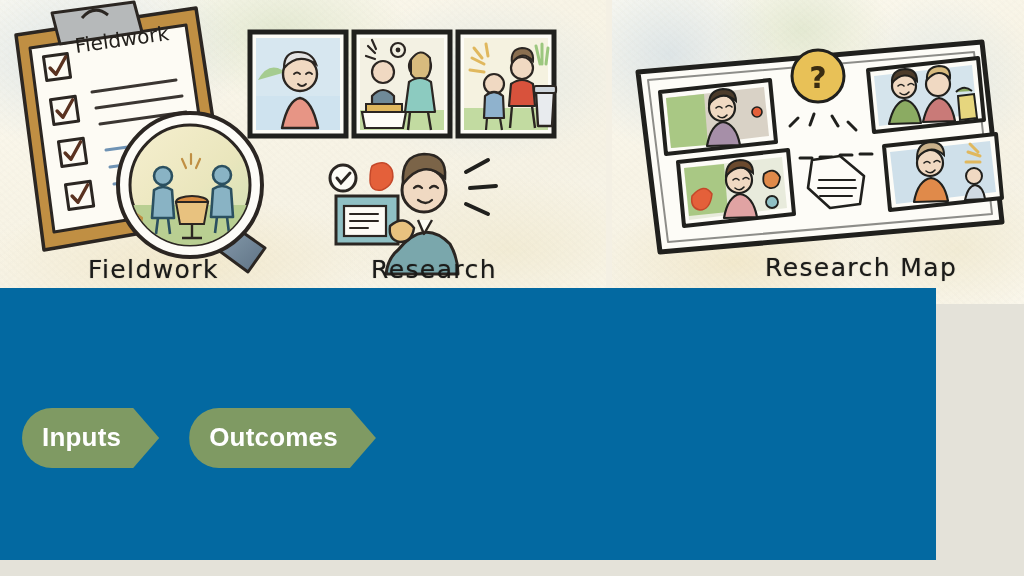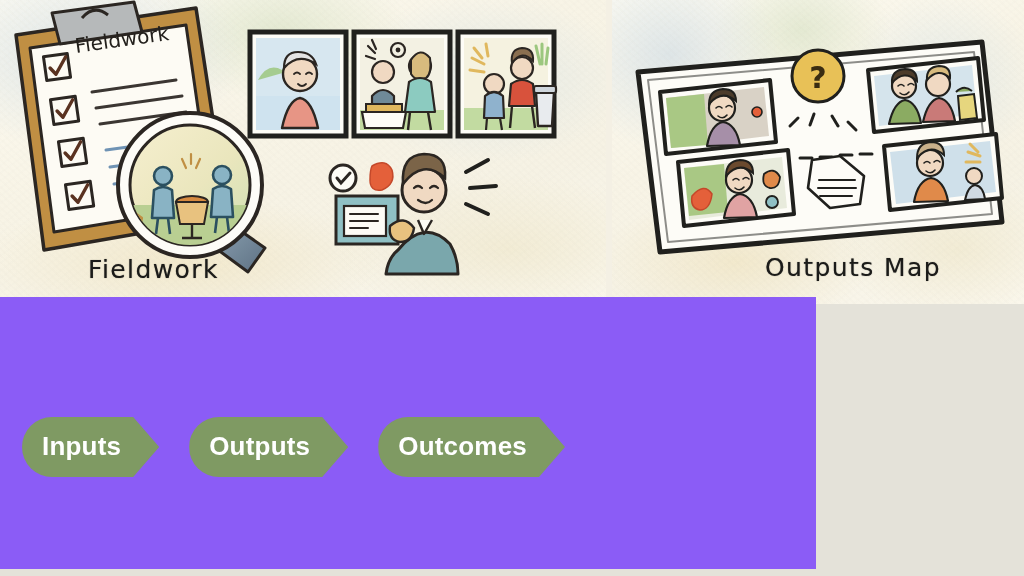--- a/index.html
+++ b/index.html
@@ -78,24 +78,24 @@
     text-shadow: 0 0 1px rgba(20,20,18,.55);
   }
   .caption-fieldwork { left: 88px;  top: 255px; font-size: 25px; }
   .caption-research  { left: 371px; top: 255px; font-size: 25px; }
   .caption-empathy   { left: 153px; top: 253px; font-size: 25px; }
 
   
   .chevron-strip {
     position: absolute;
     left: 0;
-    top: 297px;
-    width: 816px;
+    top: 288px;
+    width: 936px;
     height: 272px;
-    background: #8b5cf6;
+    background: #0369a1;
   }
 
   .chevron-row {
     position: absolute;
     left: 22px;
     top: 120px;       
     height: 60px;
     display: flex;
     flex-direction: row;
     align-items: center;
@@ -307,20 +307,21 @@
 
           <g stroke="#20201d" stroke-width="4" stroke-linecap="round">
             <path d="M466,172 l22,-12"></path>
             <path d="M470,188 l26,-2"></path>
             <path d="M466,204 l22,10"></path>
           </g>
         </g>
       </svg>
 
       <div class="caption caption-fieldwork">Fieldwork</div>
+      <div class="caption caption-research">Research</div>
     </div>
 
     <div class="panel panel-gap"></div>
 
     <div class="panel panel-right">
       <div class="paper"></div>
 
       <svg class="sketch" style="left:0;top:0;" width="412" height="304" viewBox="0 0 412 304">
 
         <path d="M26,72 L370,42 L390,222 L48,252 Z" fill="#fdfcf7" stroke="#20201d" stroke-width="5" stroke-linejoin="round"></path>
@@ -412,35 +413,32 @@
           <g stroke="#20201d" stroke-width="1.6" fill="none" stroke-linecap="round">
             <path d="M312,163 q3,-3 6,0 M322,162 q3,-3 6,0 M314,171 q5,4 9,-1"></path>
           </g>
           <g stroke="#20201d" stroke-width="2" fill="#f0d9c2">
             <circle cx="362" cy="176" r="8"></circle>
           </g>
           <path d="M353,200 q3,-14 10,-15 q8,1 10,14 Z" fill="#cfd9e2" stroke="#20201d" stroke-width="2"></path>
         </g>
       </svg>
 
-      <div class="caption caption-empathy">Outputs Map</div>
+      <div class="caption caption-empathy">Research Map</div>
     </div>
   </div>
 
   <div class="chevron-strip">
     <div class="chevron-row">
 
       <div class="chevron">
         <span class="chev-label">Inputs</span>
       </div>
 
 
-      <div class="chevron">
-        <span class="chev-label">Outputs</span>
-      </div>
 
       <div class="chevron">
         <span class="chev-label">Outcomes</span>
       </div>
 
 
     </div>
   </div>
 
 </div>

